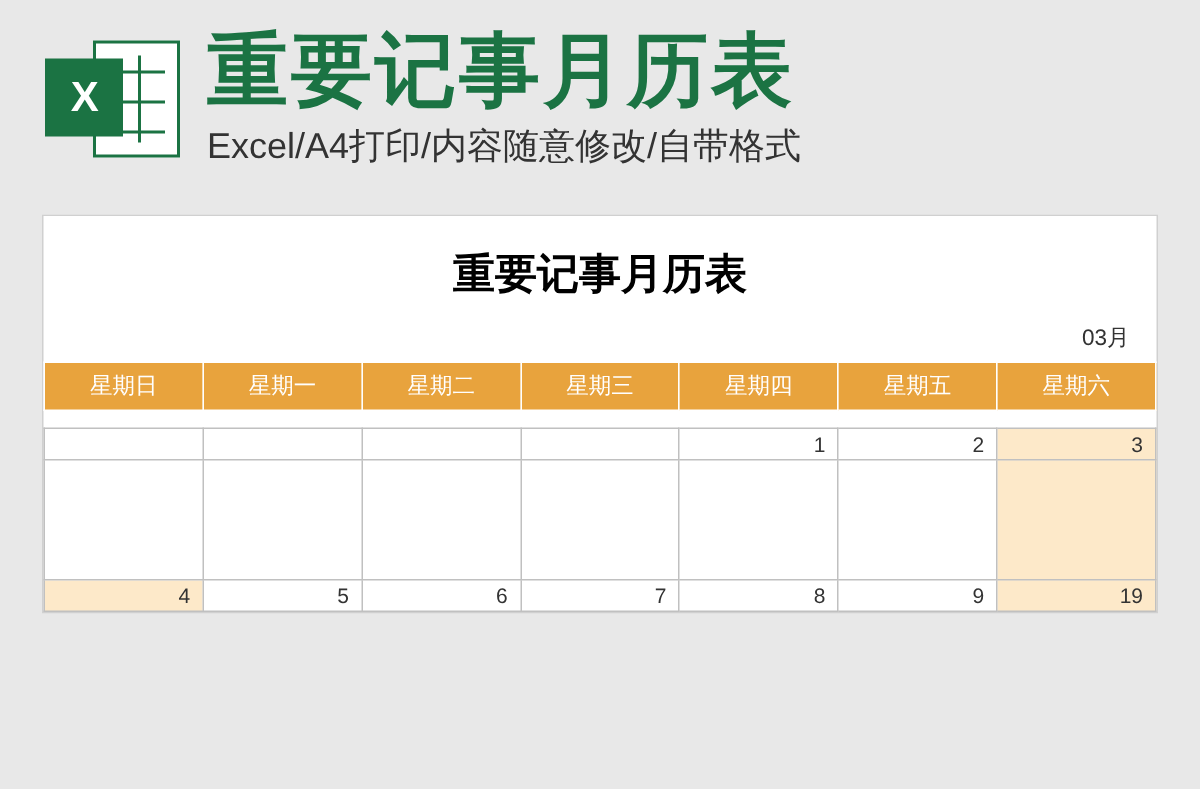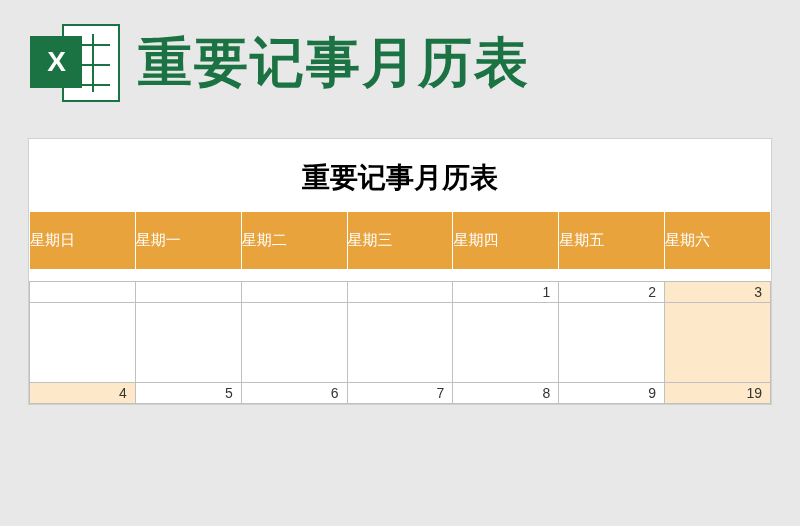--- a/index.html
+++ b/index.html
@@ -121,24 +121,24 @@
     }
     .calendar {
       width: 100%;
       border-collapse: collapse;
     }
     .calendar th {
       background: #e8a33d;
       color: #fff;
       font-weight: normal;
       font-size: 15px;
-      padding: 19px 0;
+      padding: 6px 0;
       border: 1px solid #fff;
       width: 14.28%;
-      text-align: left;
+      text-align: center;
     }
     .calendar th:first-child {
       background: #e8a33d;
     }
     .calendar td {
       border: 1px solid #c0c0c0;
       height: 20px;
       text-align: right;
       padding: 2px 8px;
       font-size: 14px;
@@ -166,25 +166,29 @@
     <div class="excel-back">
       <div class="excel-back-line"></div>
       <div class="excel-back-vline"></div>
     </div>
     <div class="excel-front">
       <span class="excel-x">X</span>
     </div>
   </div>
   <div class="title-block">
     <div class="main-title">重要记事月历表</div>
+    <div class="subtitle">Excel/A4打印/内容随意修改/自带格式</div>
   </div>
 </div>
 
 <div class="sheet-container">
   <div class="sheet-title">重要记事月历表</div>
+  <div class="month-row">
+    <span class="month-label">03月</span>
+  </div>
   <table class="calendar">
     <thead>
       <tr>
         <th>星期日</th>
         <th>星期一</th>
         <th>星期二</th>
         <th>星期三</th>
         <th>星期四</th>
         <th>星期五</th>
         <th>星期六</th>

